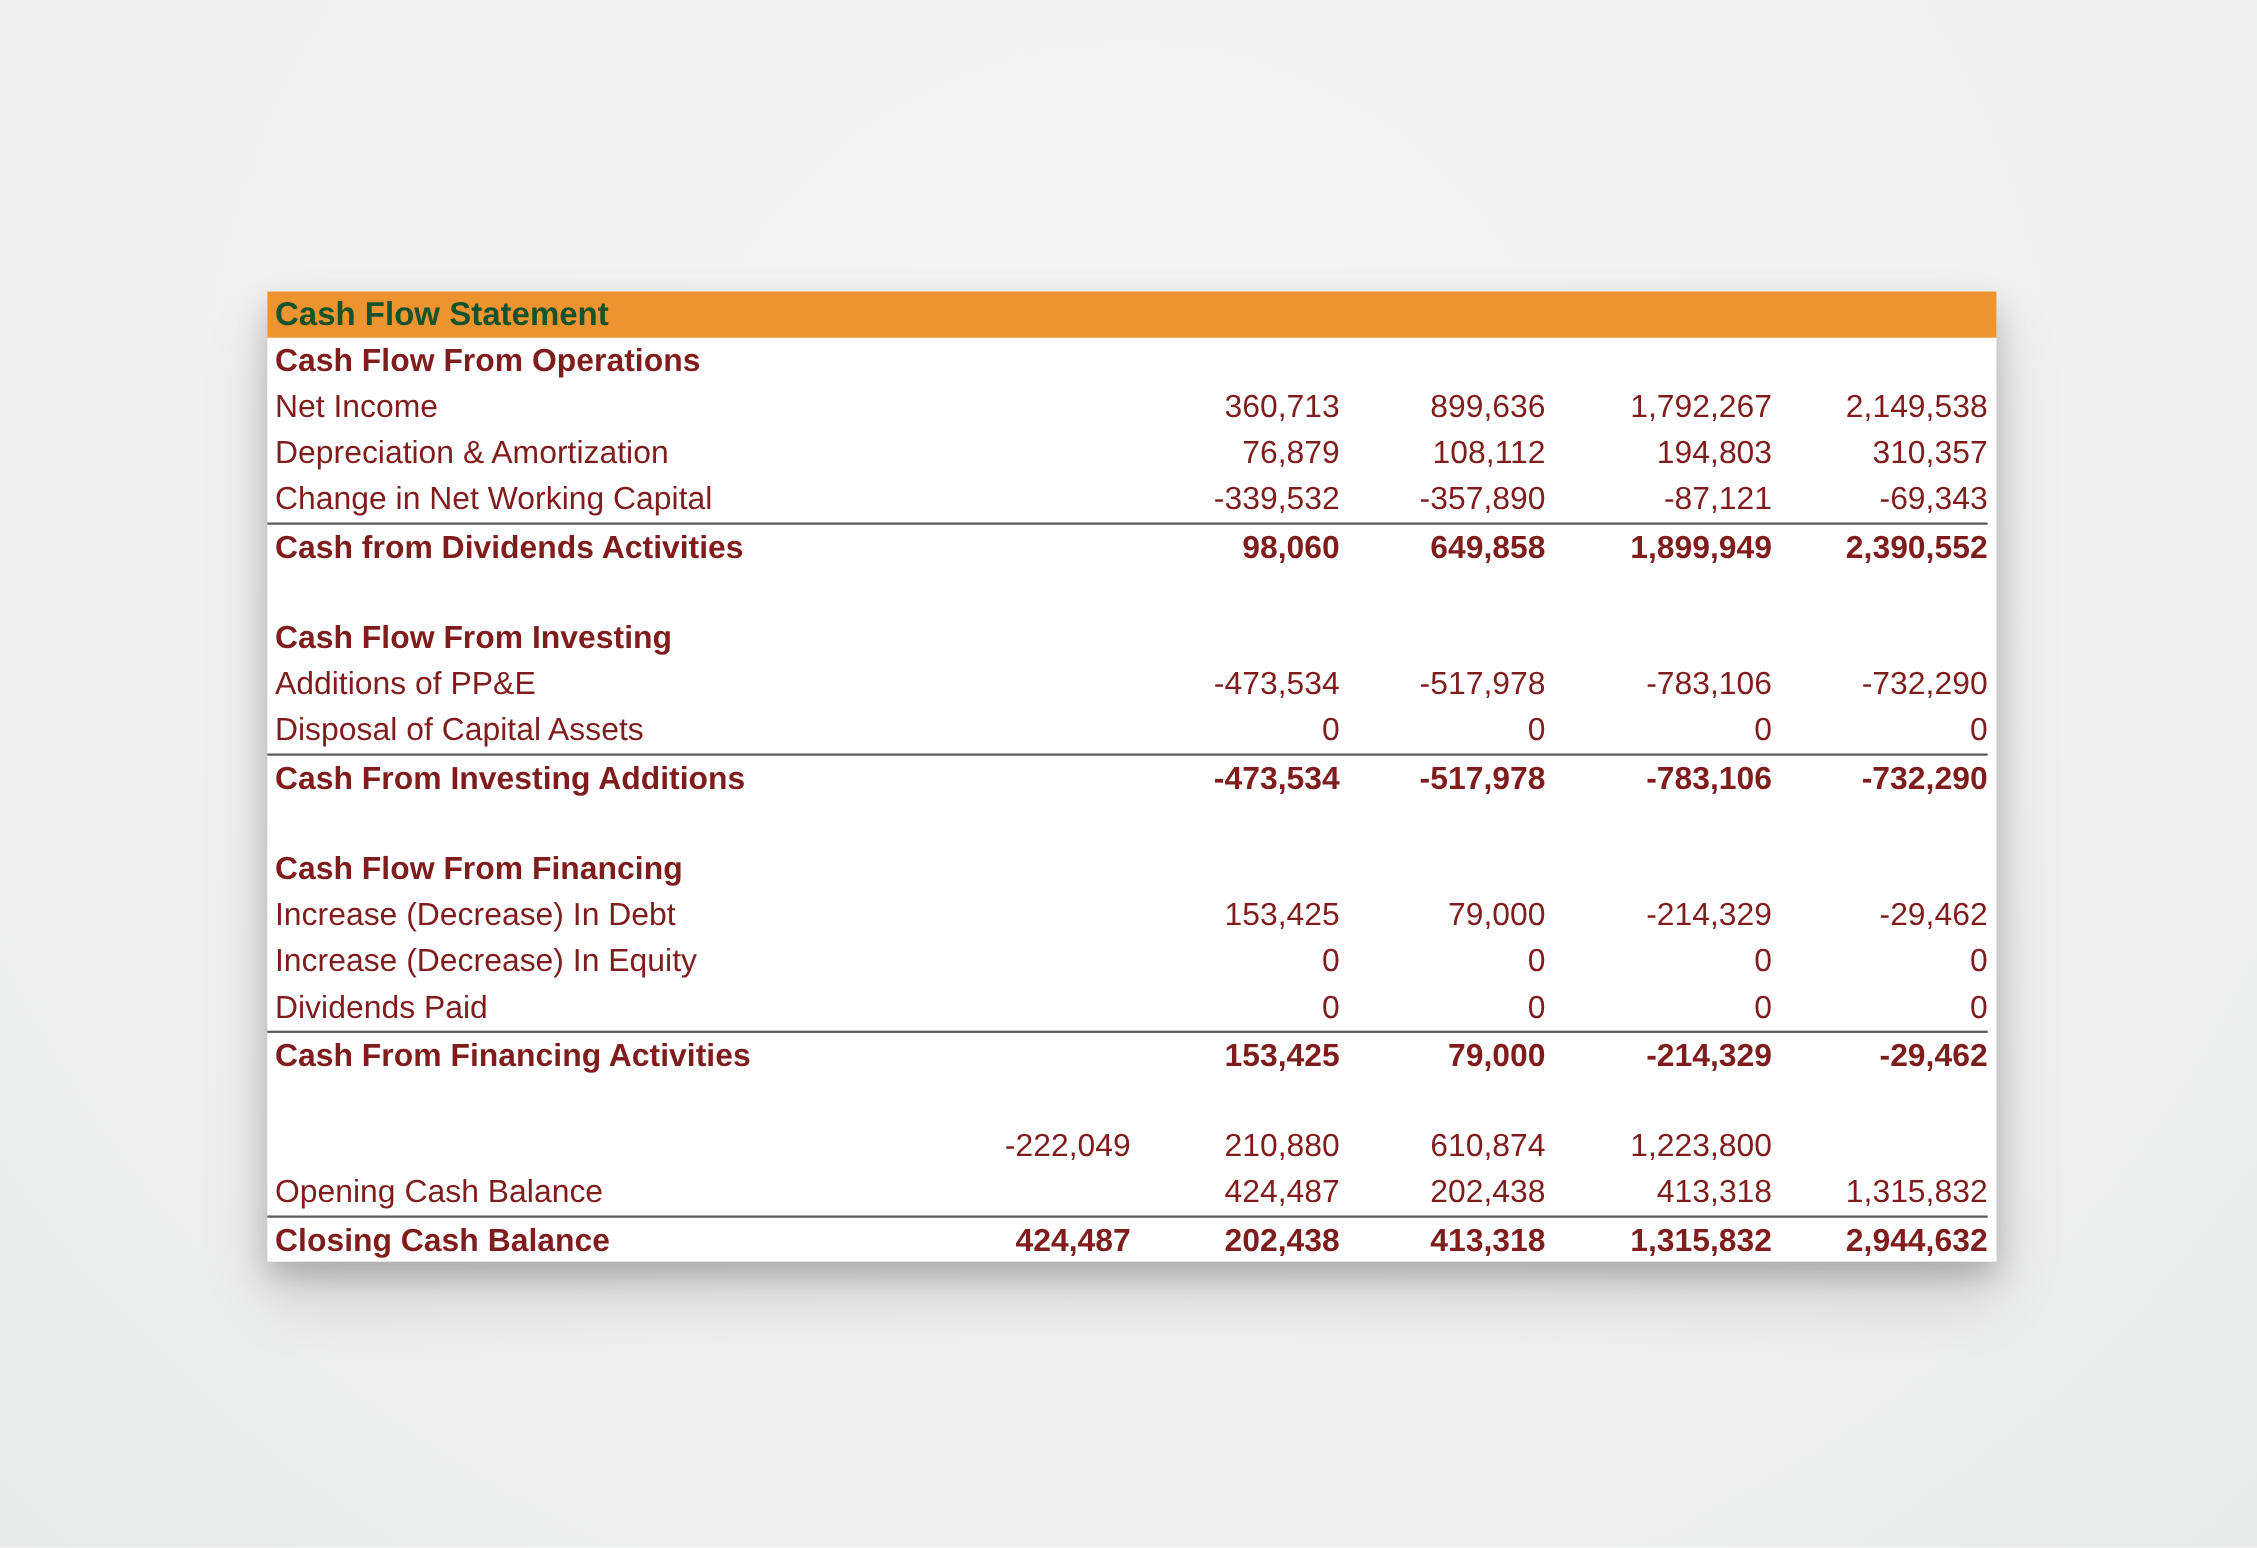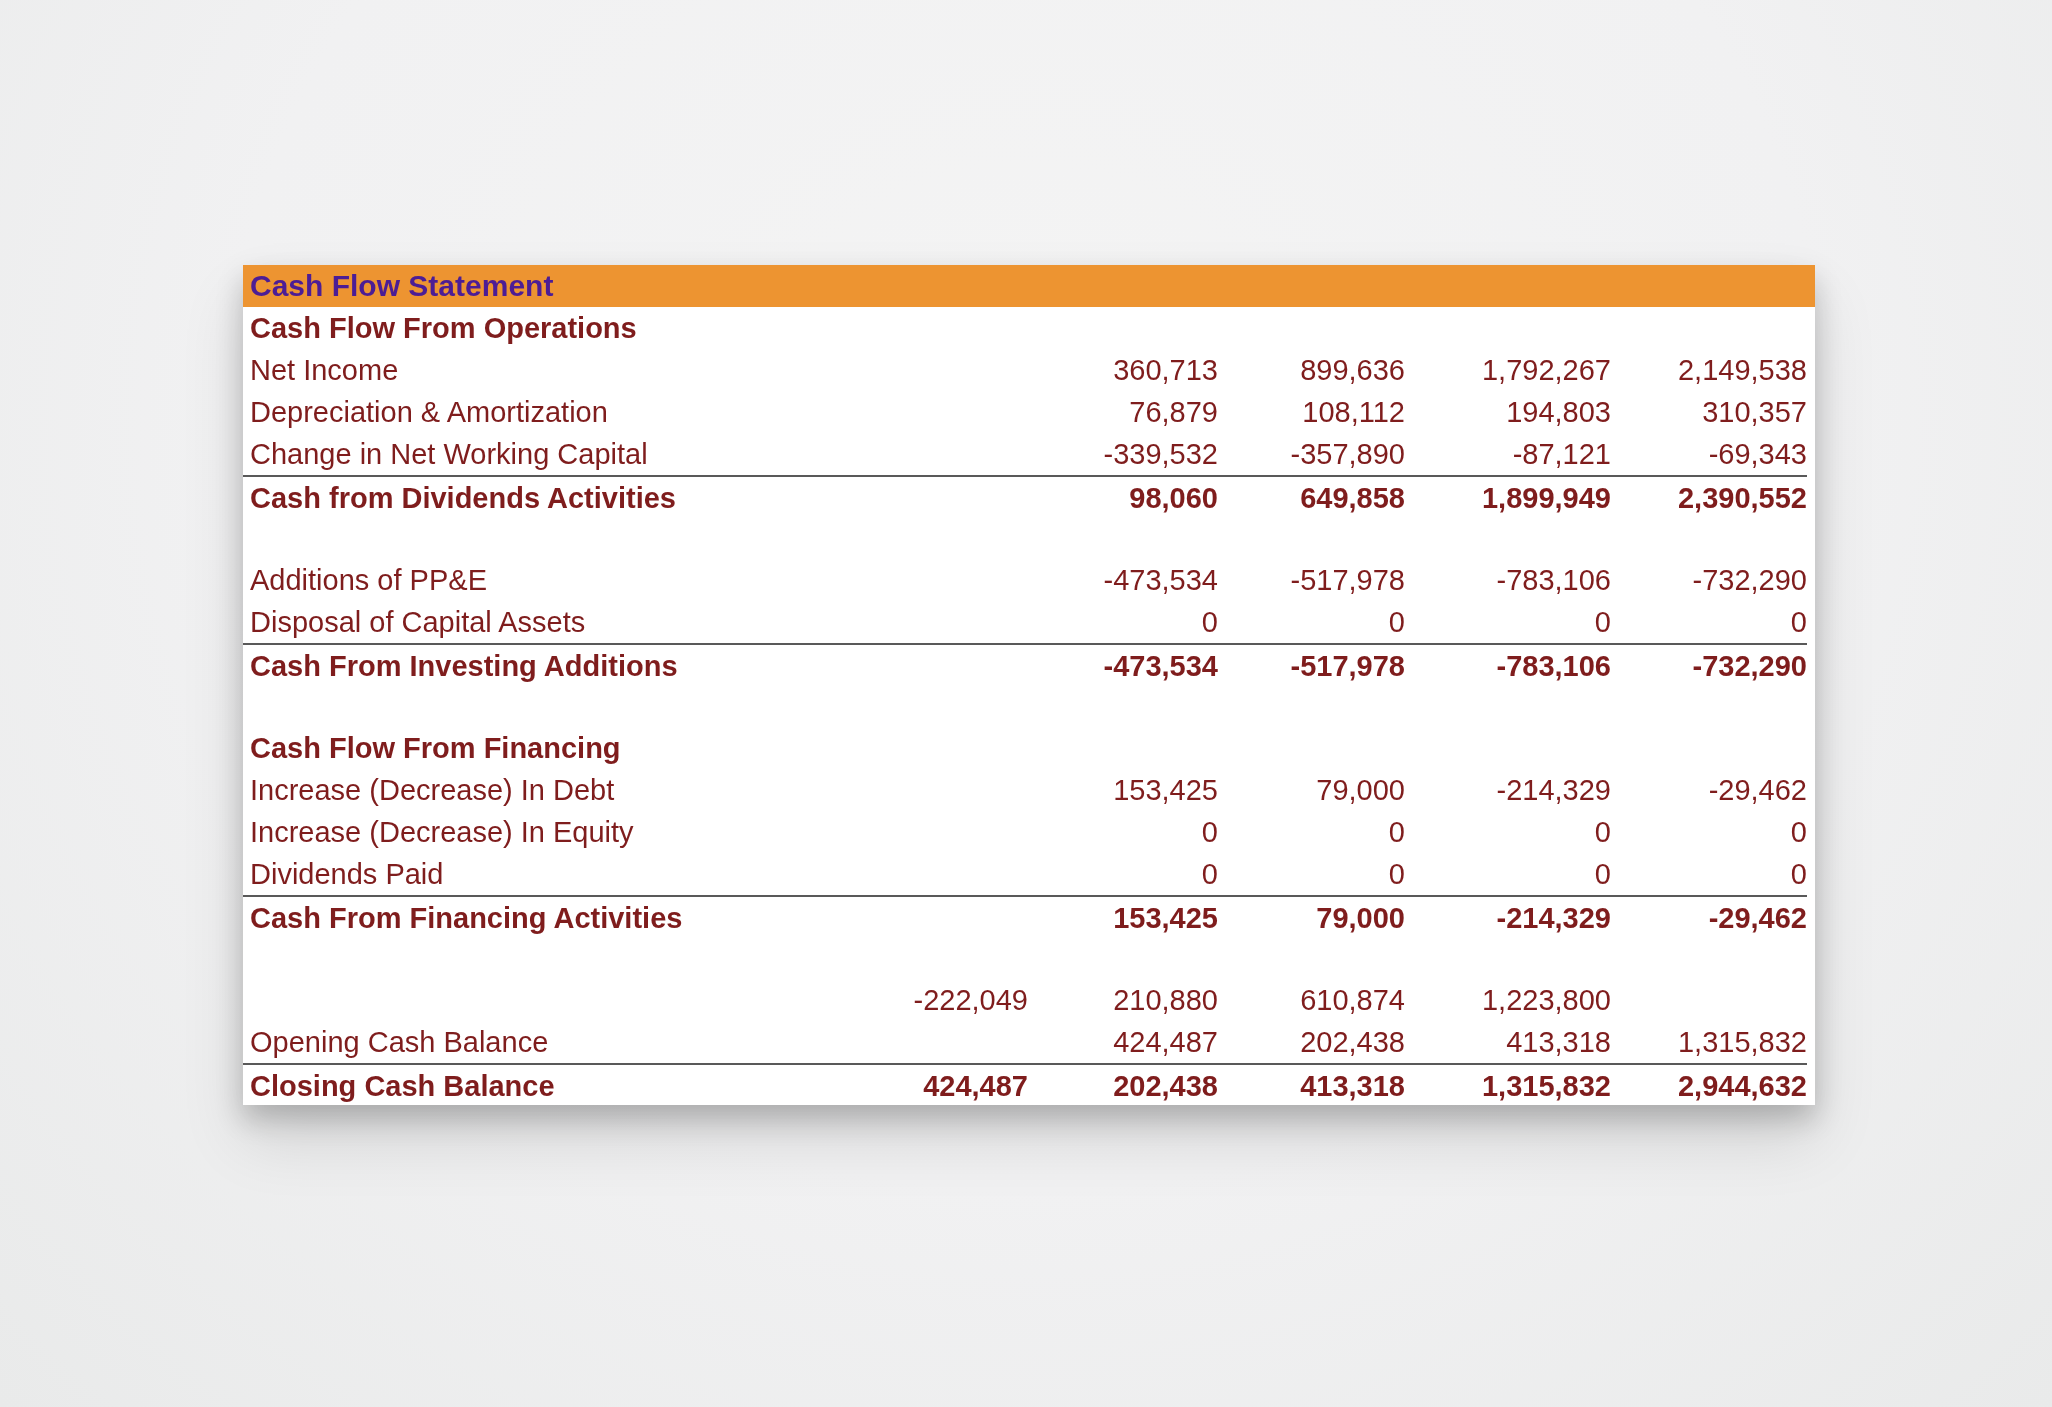--- a/index.html
+++ b/index.html
@@ -60,21 +60,21 @@
     text-align: left;
   }
   .cell.num {
     text-align: right;
   }
 </style>
 </head>
 <body>
 
 <div class="card">
-  <div class="title-bar" id="title-bar" style="background: rgb(237, 148, 49); color: #4c1d95;">
+  <div class="title-bar" id="title-bar" style="background: rgb(237, 148, 49); color: #14532d;">
     <span>Cash Flow Statement</span>
   </div>
   <div class="rows" id="rows-container">
   <div class="row bold">
     <div class="cell label">Cash Flow From Operations</div>
     <div class="cell num"></div>
     <div class="cell num"></div>
     <div class="cell num"></div>
     <div class="cell num"></div>
     <div class="cell num"></div>
@@ -118,20 +118,28 @@
 
   <div class="row">
     <div class="cell label"></div>
     <div class="cell num"></div>
     <div class="cell num"></div>
     <div class="cell num"></div>
     <div class="cell num"></div>
     <div class="cell num"></div>
   </div>
 
+  <div class="row bold">
+    <div class="cell label">Cash Flow From Investing</div>
+    <div class="cell num"></div>
+    <div class="cell num"></div>
+    <div class="cell num"></div>
+    <div class="cell num"></div>
+    <div class="cell num"></div>
+  </div>
 
   <div class="row">
     <div class="cell label">Additions of PP&amp;E</div>
     <div class="cell num"></div>
     <div class="cell num">-473,534</div>
     <div class="cell num">-517,978</div>
     <div class="cell num">-783,106</div>
     <div class="cell num">-732,290</div>
   </div>
 

